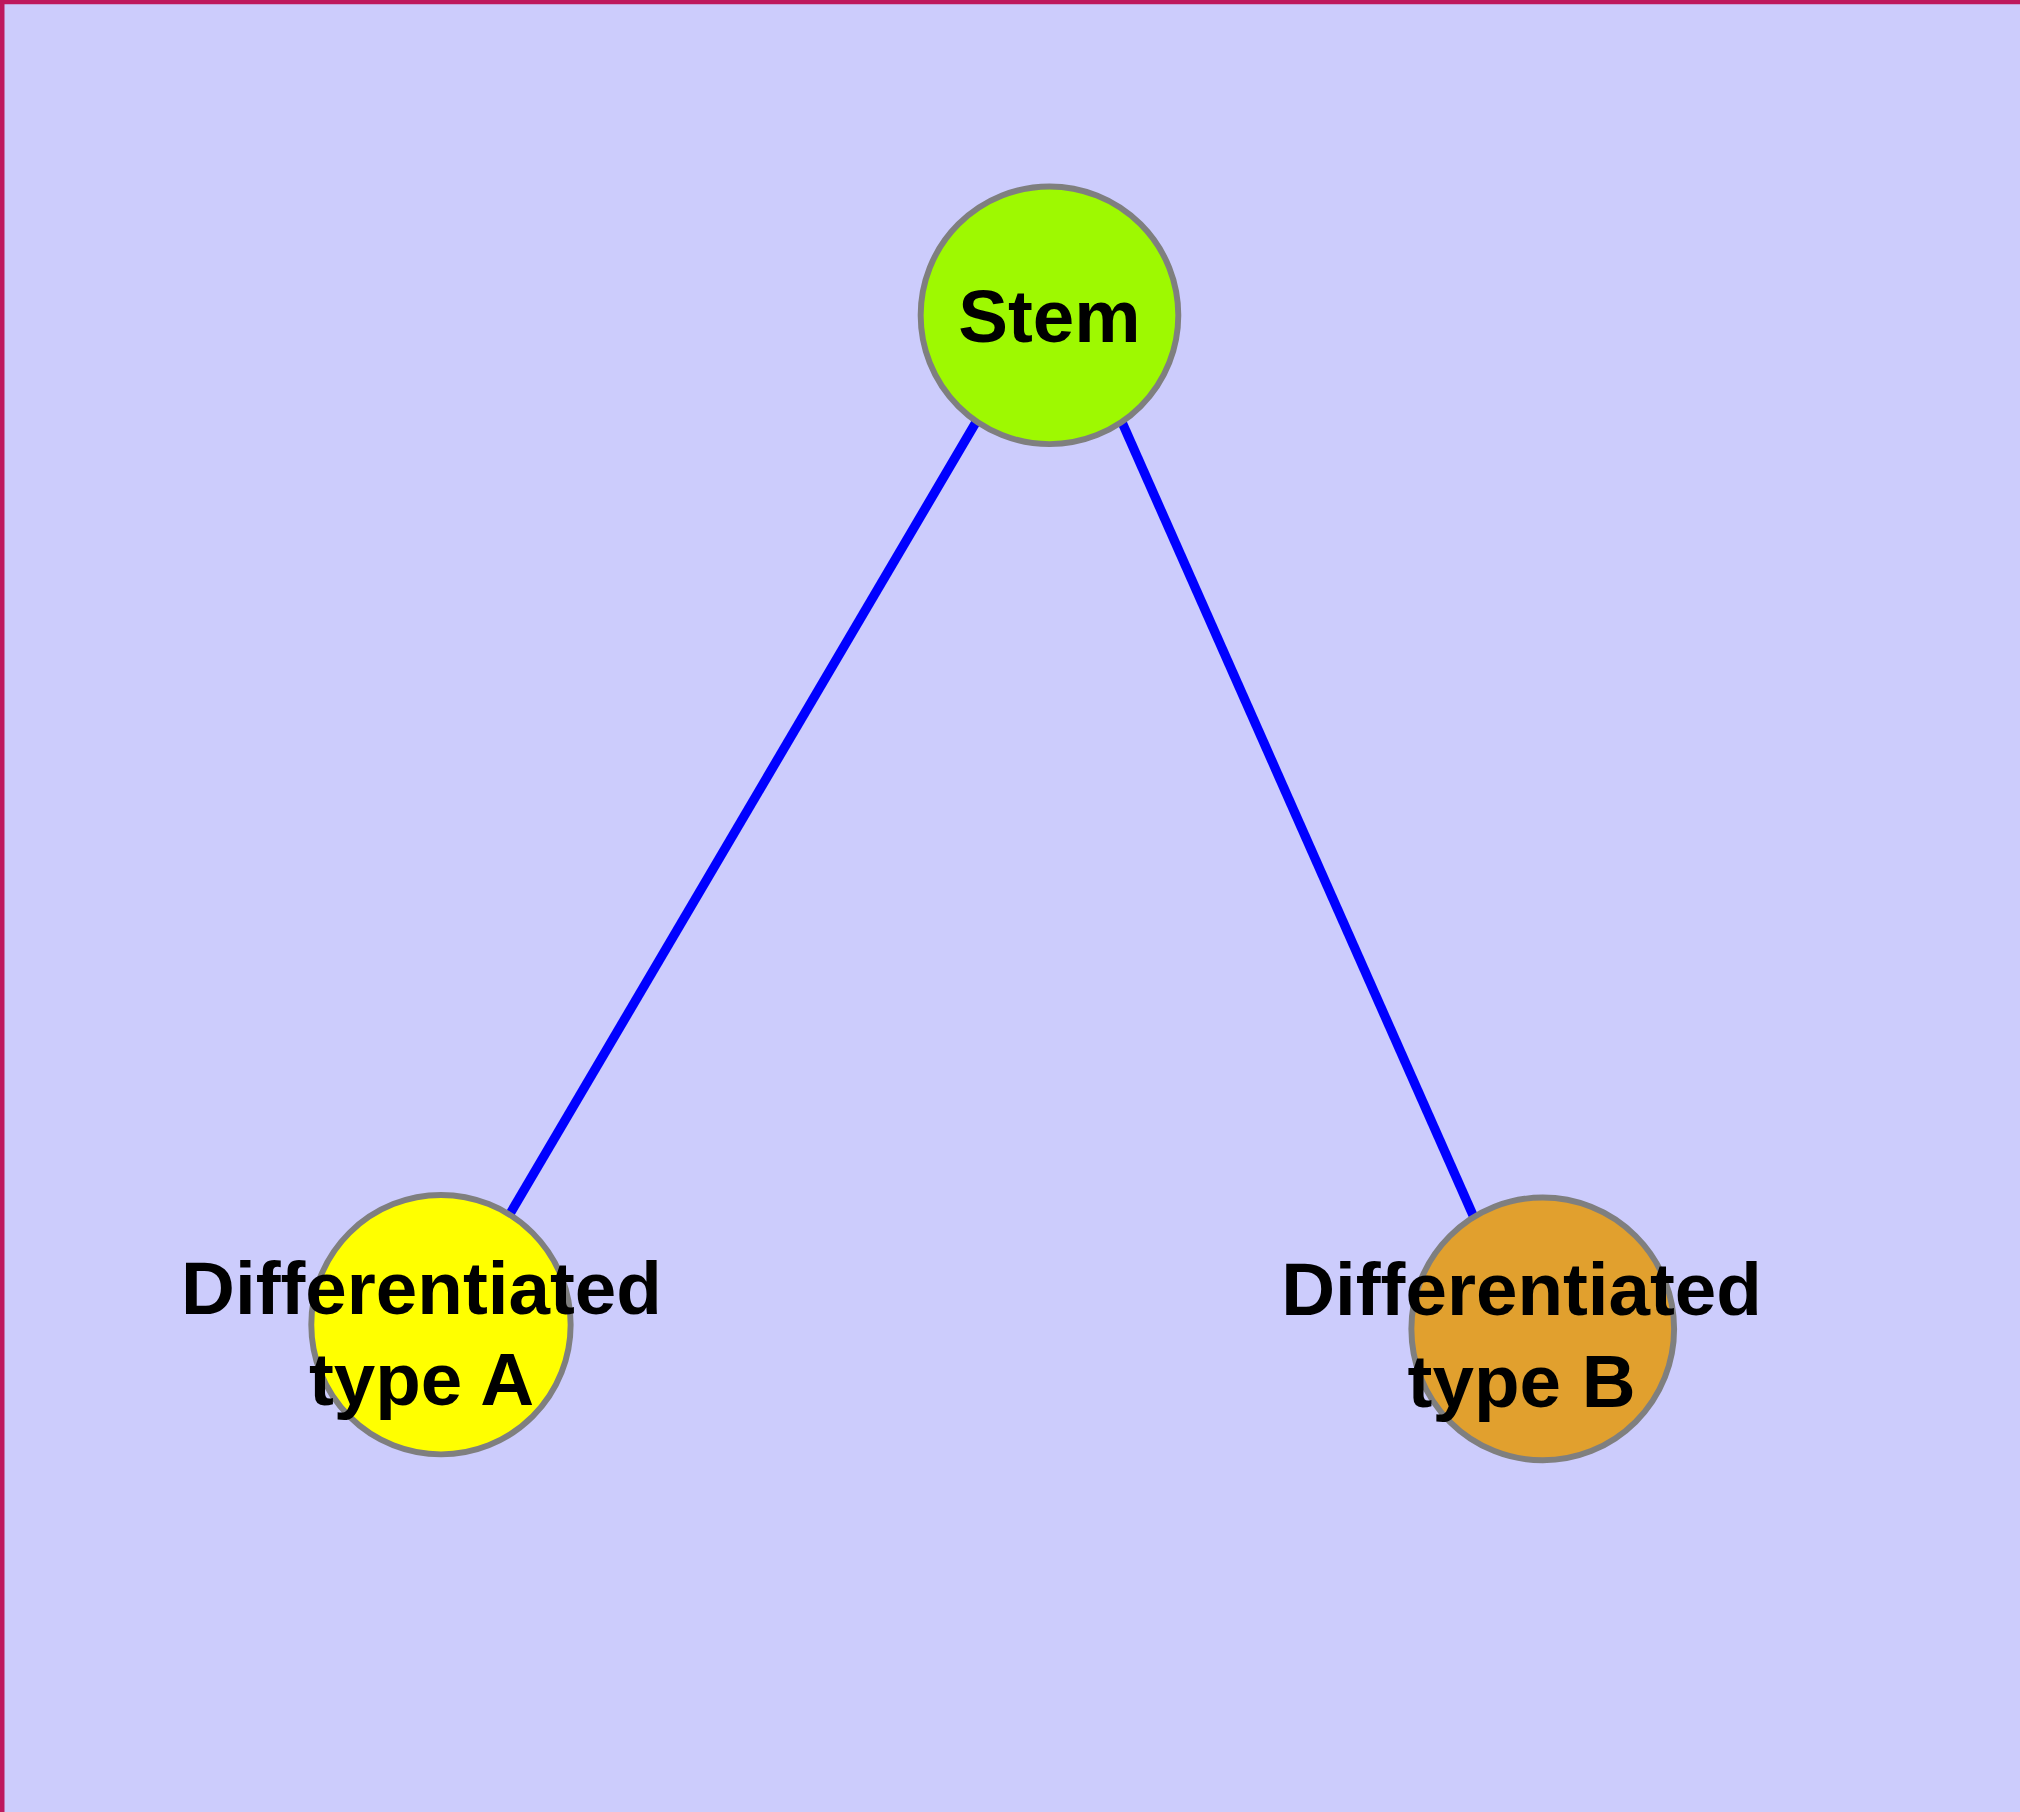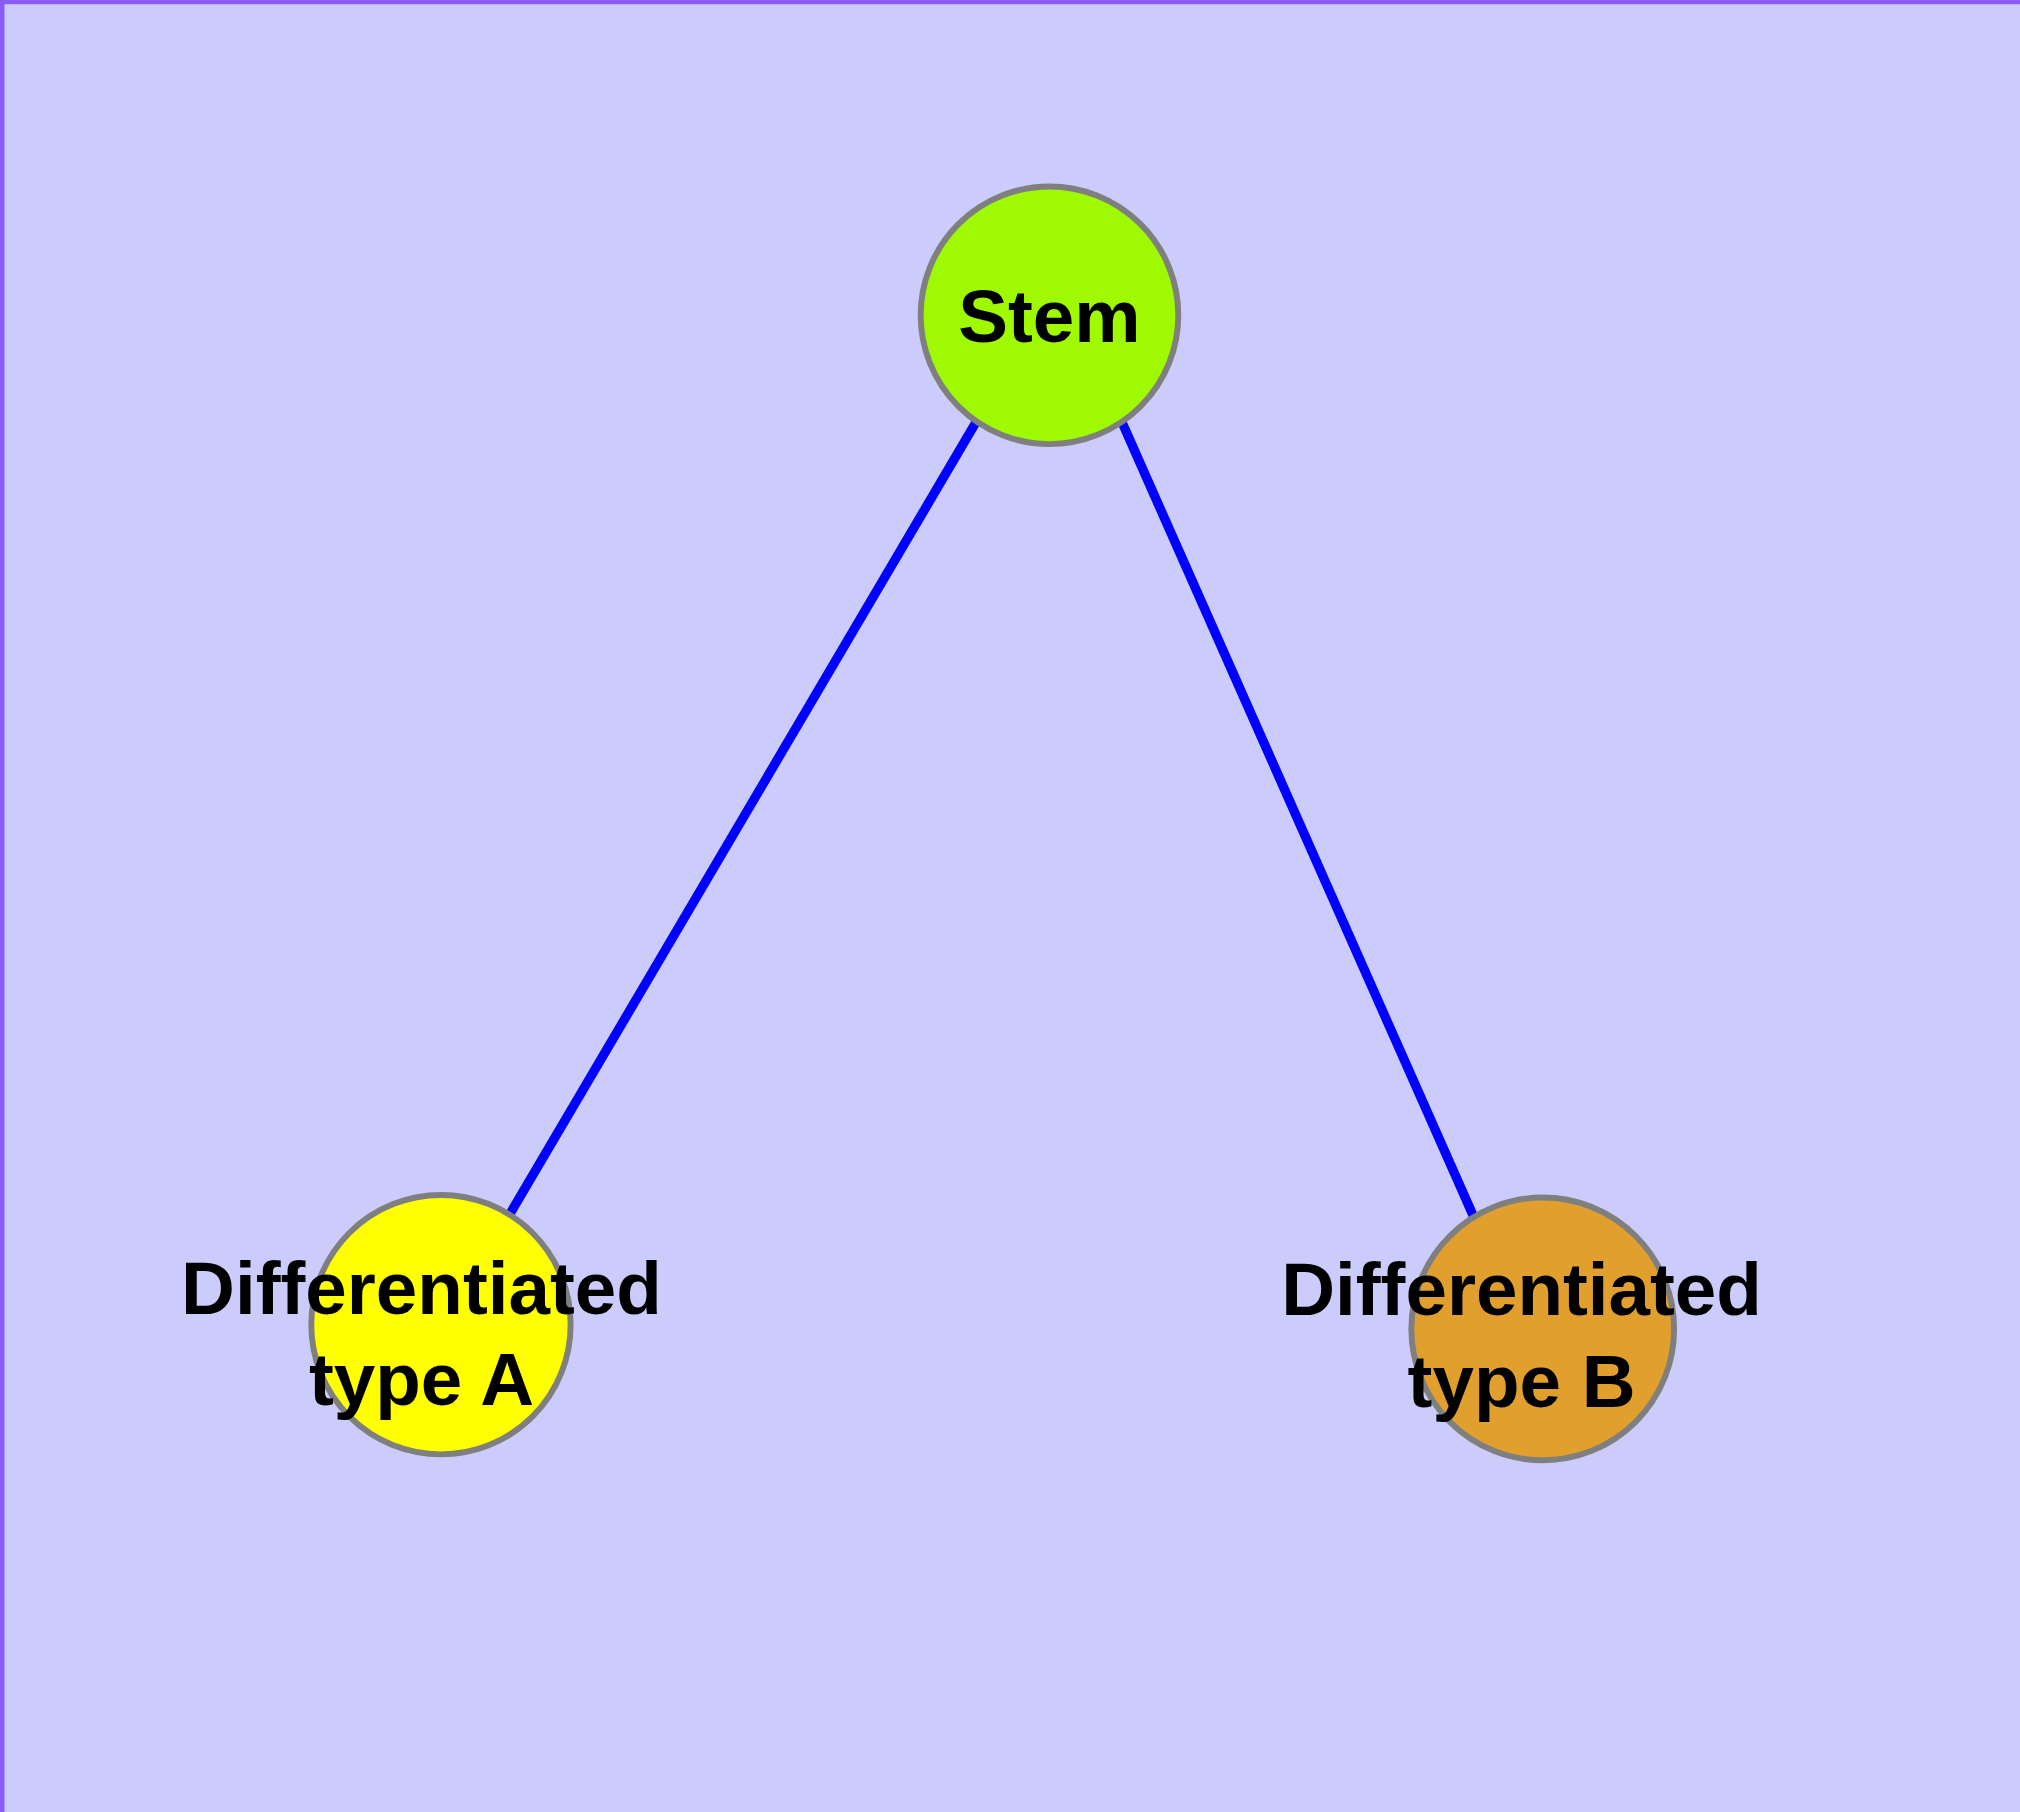--- a/index.html
+++ b/index.html
@@ -9,21 +9,21 @@
   }
   body {
     width: 2021px;
     height: 1812px;
     overflow: hidden;
   }
   #canvas-root {
     position: relative;
     width: 2021px;
     height: 1812px;
-    background: #8b5cf6;
+    background: #be185d;
     font-family: "Liberation Sans", "DejaVu Sans", sans-serif;
   }
   #graph-svg {
     position: absolute;
     left: 0;
     top: 0;
     width: 2021px;
     height: 1812px;
     display: block;
   }

